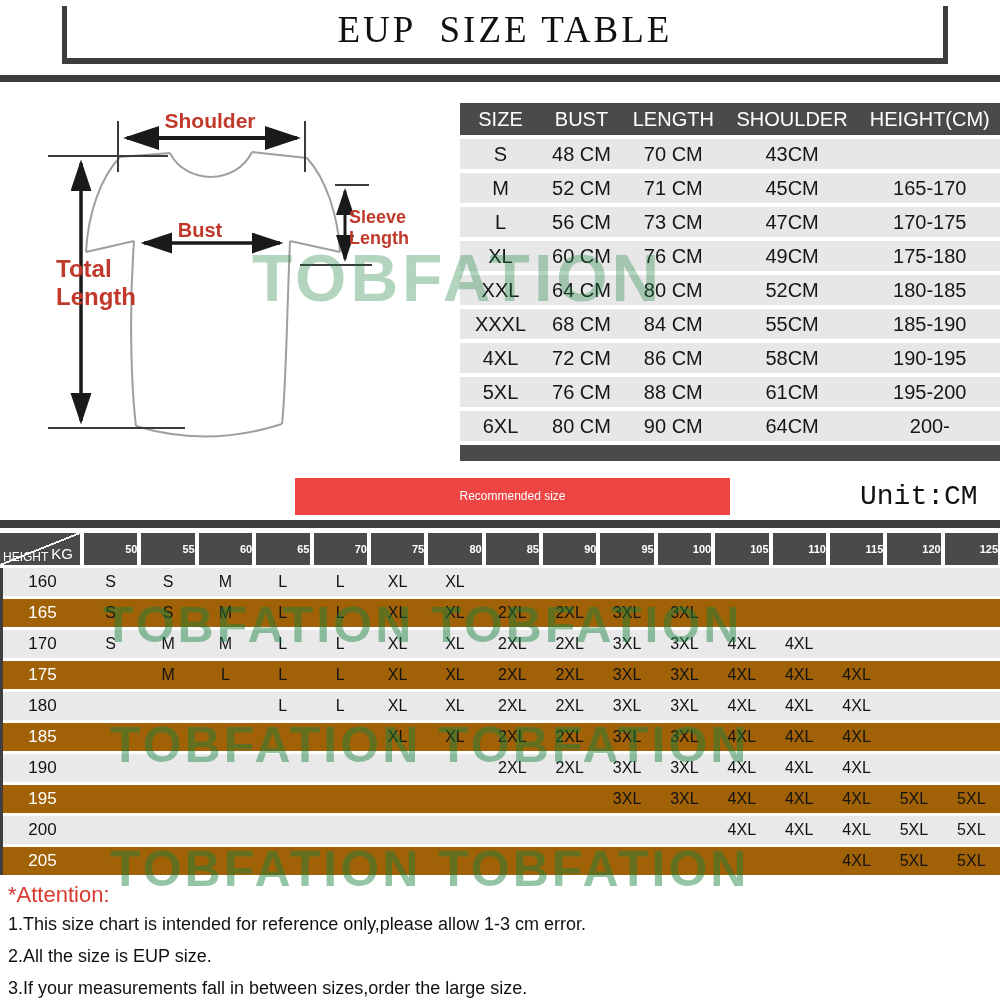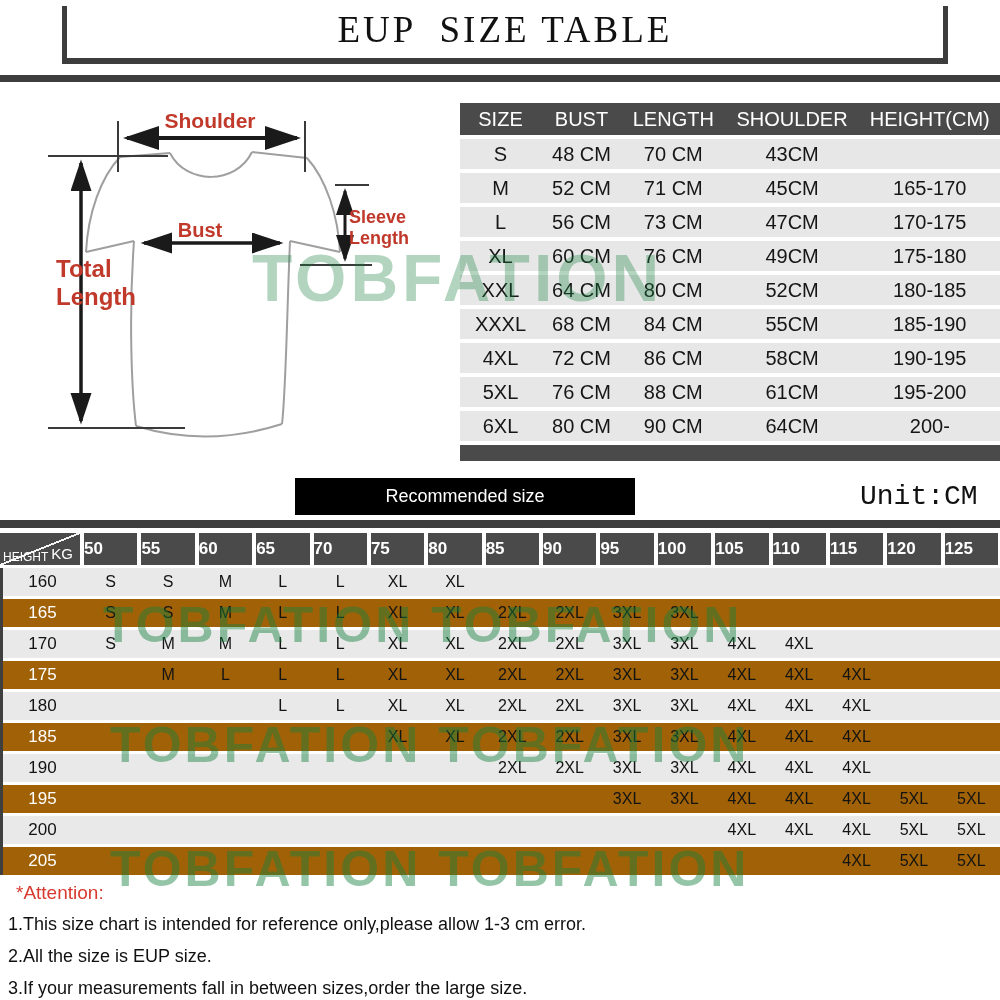--- a/index.html
+++ b/index.html
@@ -25,53 +25,53 @@
 
   
   .size-table{position:absolute;left:460px;top:103px;width:540px;}
   .st-header{display:grid;grid-template-columns:15% 15% 19% 25% 26%;height:32px;background:#4a4a4a;}
   .st-hcell{color:#fff;font-size:20px;line-height:32px;text-align:center;}
   .st-row{display:grid;grid-template-columns:15% 15% 19% 25% 26%;height:30px;background:#e7e7e7;margin-top:4px;}
   .st-cell{font-size:20px;line-height:30px;text-align:center;color:#161616;}
   .st-footer{height:16px;background:#4a4a4a;margin-top:4px;}
 
   
-  .recommended{position:absolute;left:295px;top:478px;width:340px;height:37px;background:#000000;
-               color:#fff;font-size:18px;text-align:center;line-height:37px;}
+  .recommended{position:absolute;left:295px;top:478px;width:435px;height:37px;background:#ef4444;
+               color:#fff;font-size:12px;text-align:center;line-height:37px;}
   .unit{position:absolute;left:860px;top:481px;font-size:28px;color:#111;font-family:Liberation Mono, monospace;}
 
   
   .matrix{position:absolute;left:0;top:520px;width:1000px;}
   .mx-topbar{height:8px;background:#3d3d3d;}
   .mx-header{display:grid;grid-template-columns:82px repeat(16,1fr);height:32px;margin-top:5px;}
   .mx-corner{position:relative;background:#4a4a4a;color:#fff;margin-right:2px;
              background-image:linear-gradient(to bottom right,rgba(0,0,0,0) calc(50% - 1px),#f4f4f4 calc(50% - 1px),#f4f4f4 calc(50% + 1px),rgba(0,0,0,0) calc(50% + 1px));}
   .mx-corner .kg{position:absolute;top:12px;right:7px;font-size:15px;}
   .mx-corner .height{position:absolute;bottom:1px;left:3px;font-size:12px;}
-  .mx-hcell{background:#4a4a4a;color:#fff;font-size:17px;font-weight:bold;line-height:32px;
-            text-align:left;margin:0 2px;}
+  .mx-hcell{background:#4a4a4a;color:#fff;font-size:11px;font-weight:bold;line-height:32px;
+            text-align:right;margin:0 2px;}
   .mx-rows{border-left:3px solid #3f3f3f;}
   .mx-row{display:grid;grid-template-columns:79px repeat(16,1fr);height:28px;margin-top:3px;}
   .mx-row.light{background:#e9e9e9;}
   .mx-row.dark{background:#a16207;}
   .mx-cell{font-size:16px;line-height:28px;text-align:center;color:#131313;}
   .mx-row .mx-hl{font-size:17px;line-height:28px;text-align:center;}
   .mx-row.light .mx-hl{color:#131313;}
   .mx-row.dark .mx-hl{color:#fff;}
 
   
   .wm{position:absolute;pointer-events:none;font-weight:bold;color:#15803d;white-space:nowrap;}
   .wm-big{left:252px;top:240px;font-size:66px;letter-spacing:4px;opacity:.32;}
   .wm-row{font-size:50px;letter-spacing:3px;opacity:.45;}
   .wm-r1{left:103px;top:596px;}
   .wm-r2{left:110px;top:716px;}
   .wm-r3{left:110px;top:840px;}
 
   
-  .attention-title{position:absolute;left:16px;top:882px;color:#d93a2f;font-size:19px;}
+  .attention-title{position:absolute;left:8px;top:882px;color:#d93a2f;font-size:22px;}
   .note{position:absolute;left:8px;font-size:18px;color:#111;}
   .note0{top:914px;} .note1{top:946px;} .note2{top:978px;}
 </style>
 </head>
 <body>
 
 <div class="canvas">
 
   <div class="title-frame">
     <div class="page-title">EUP  SIZE TABLE</div>

